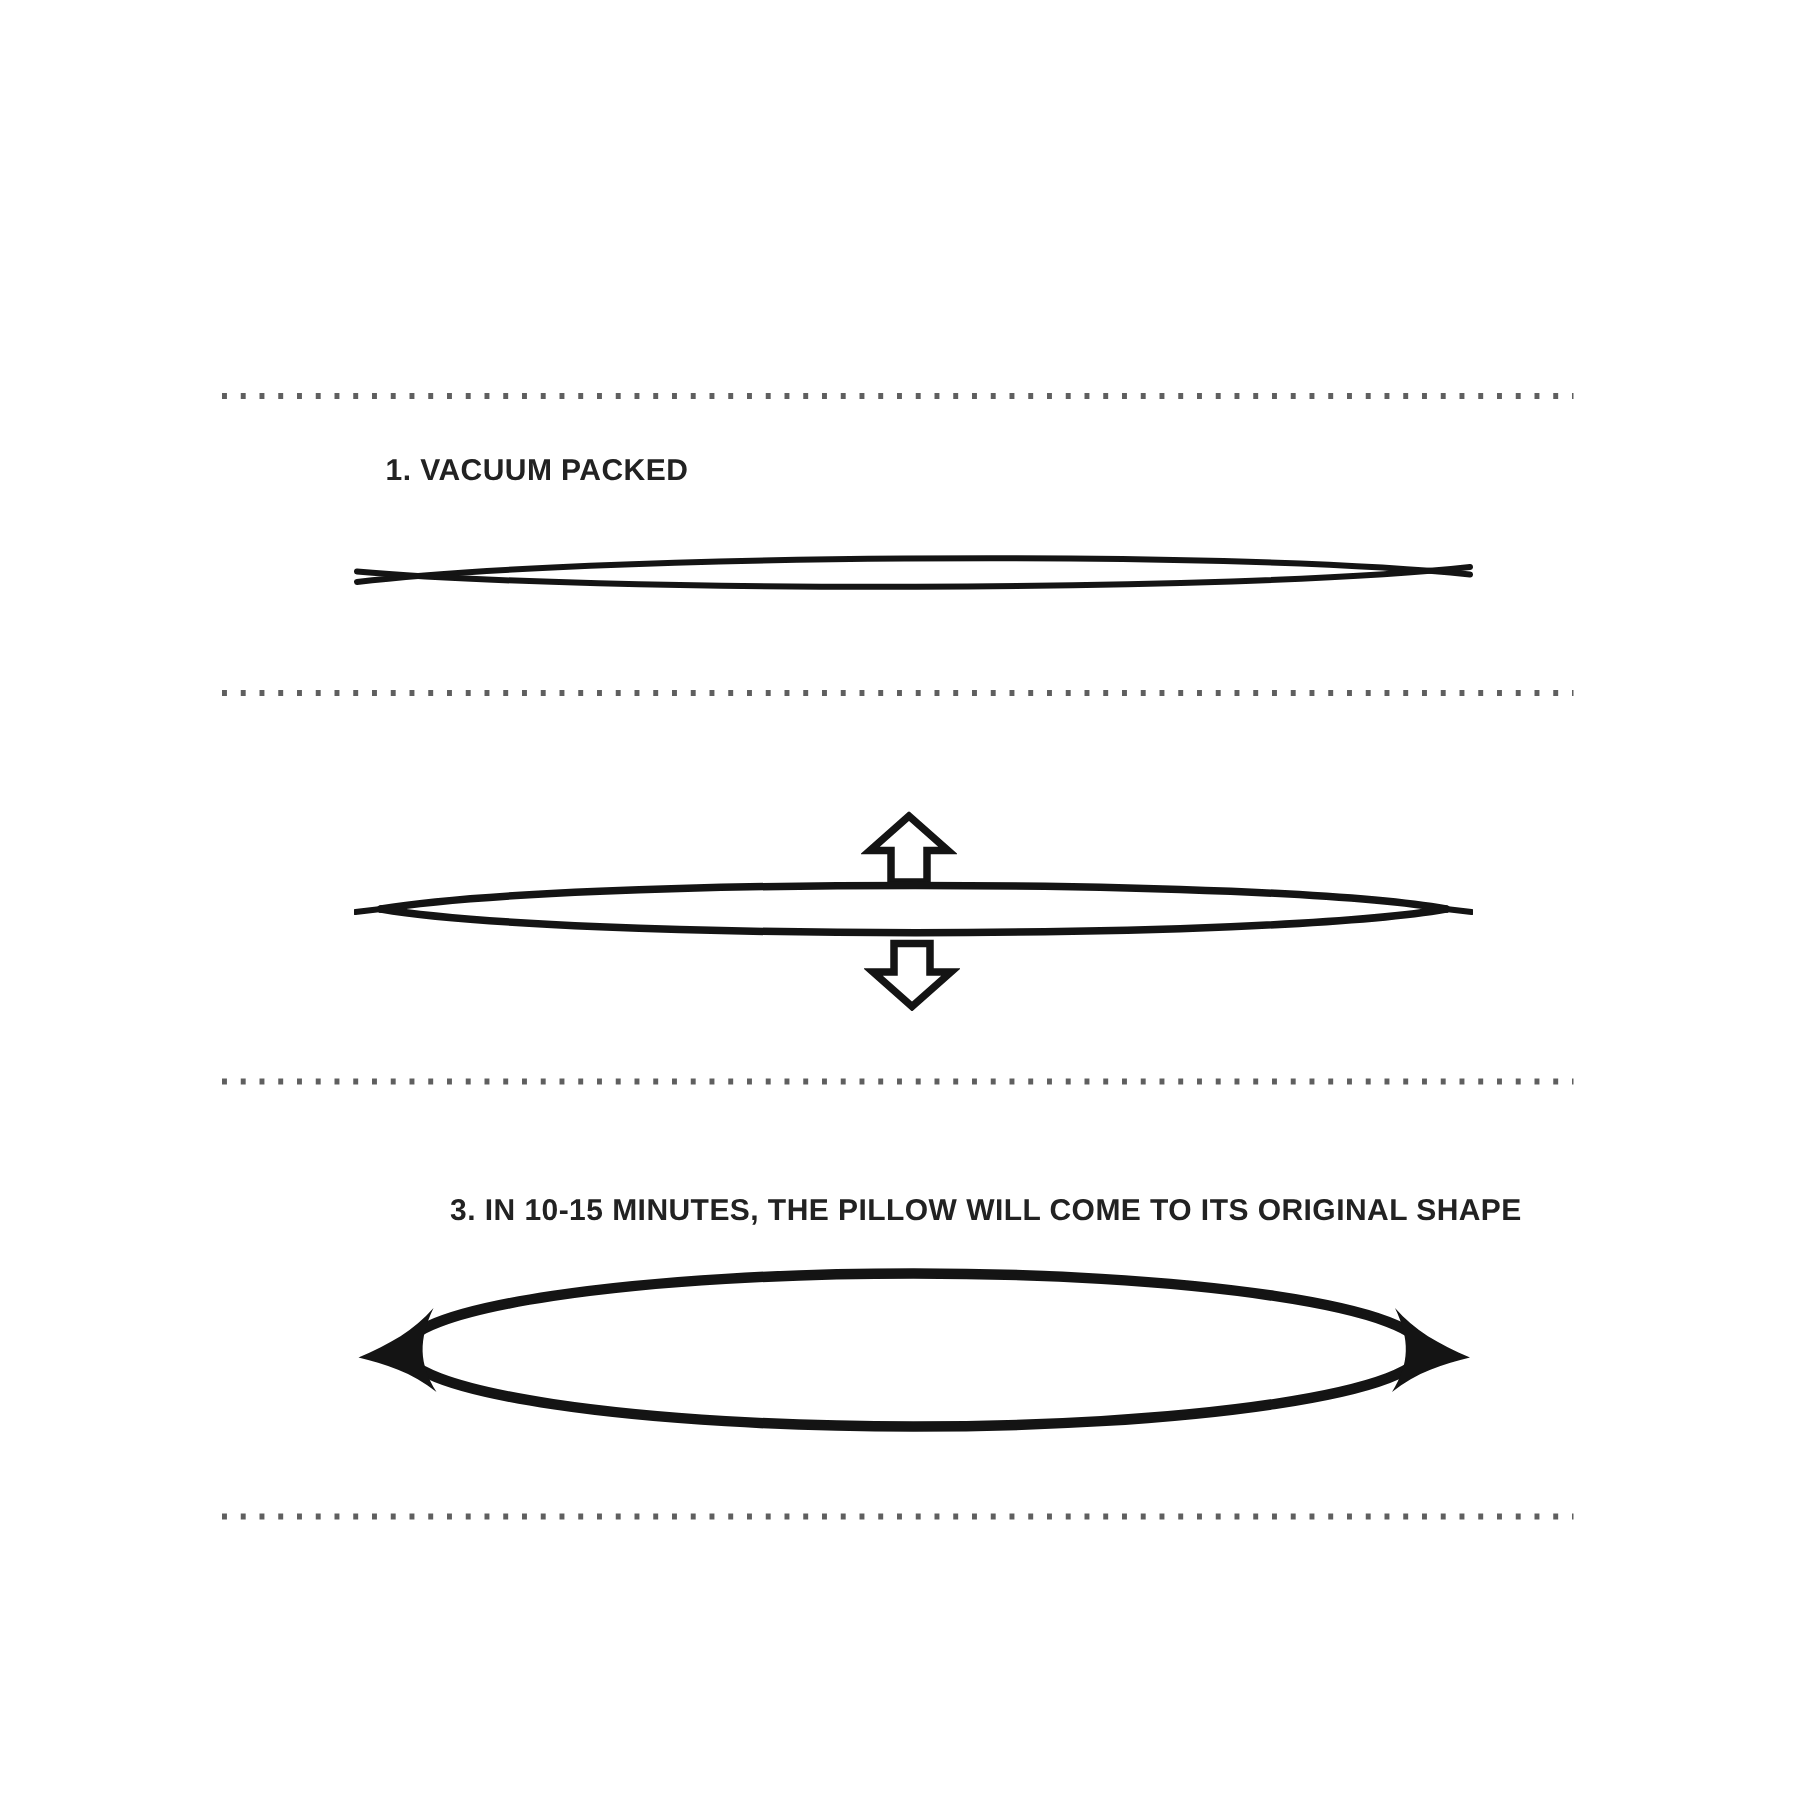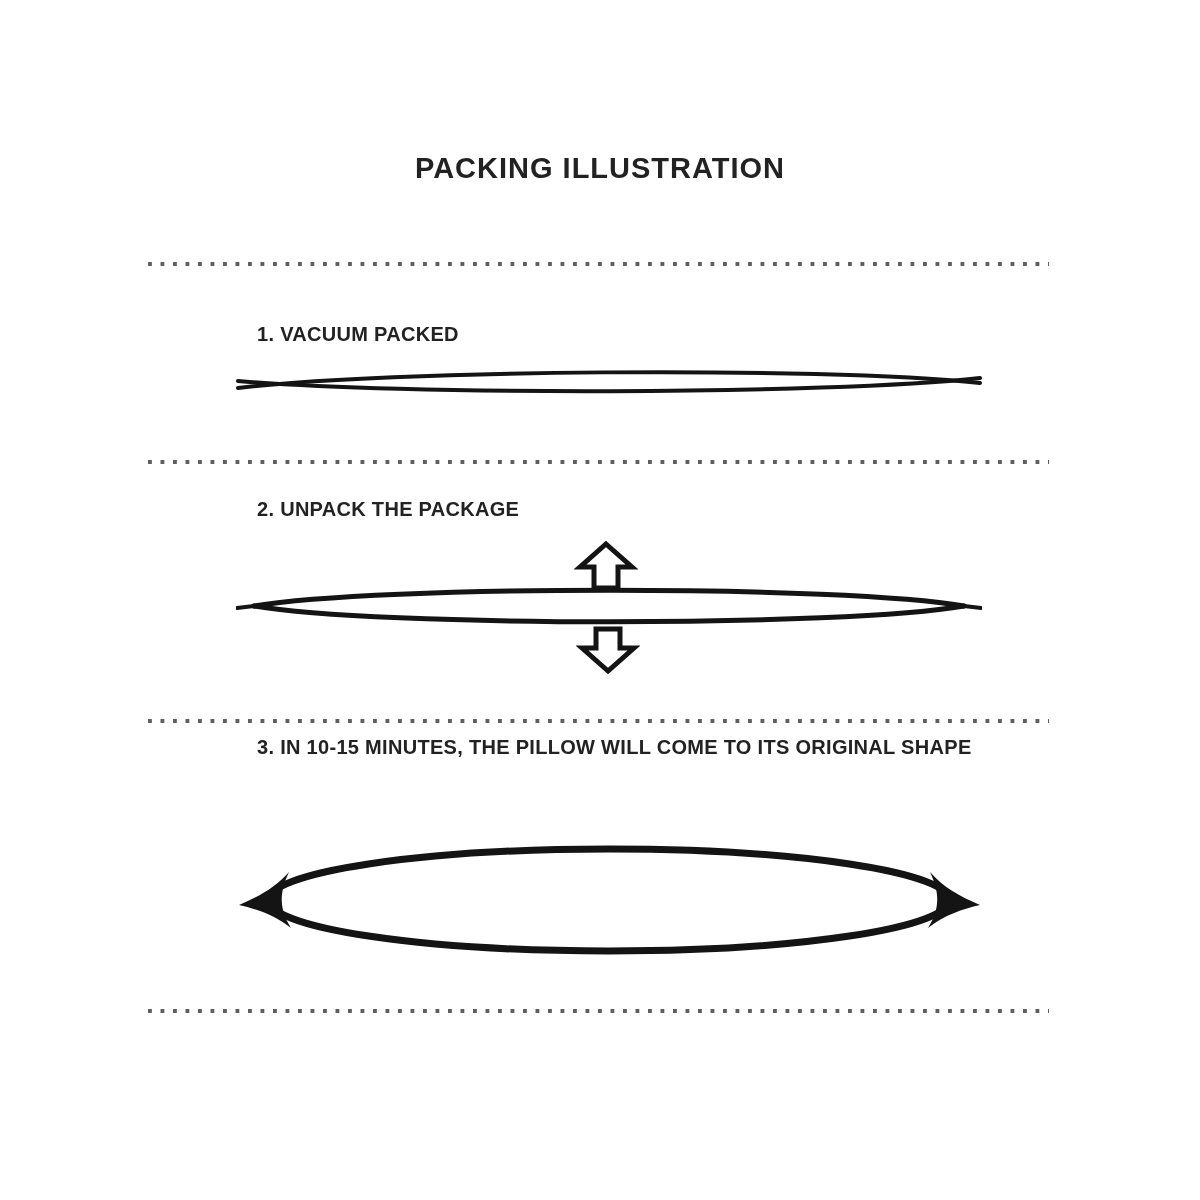--- a/index.html
+++ b/index.html
@@ -44,50 +44,48 @@
   .d4{top:1009px;}
   .step-label{
     position:absolute;
     left:257px;
     font-size:20px;
     font-weight:bold;
     letter-spacing:0.3px;
     color:var(--text);
     white-space:nowrap;
   }
-  .s1{top:303px;margin-top:20px;}
+  .s1{top:303px;}
   .s2{top:498px;}
-  .s3{top:736px;}
+  .s3{top:796px;margin-left:43px;}
   .s4{top:1050px;}
   .shape{position:absolute;display:block;}
   .shape1{left:236px;top:357px;width:746px;height:48px;}
   .shape2{left:236px;top:577px;width:746px;height:58px;}
   .shape3{left:236px;top:842px;width:747px;height:116px;}
   .arrow-up{left:574px;top:541px;width:64px;height:50px;position:absolute;}
   .arrow-down{left:576px;top:626px;width:64px;height:48px;position:absolute;}
   .stroke{fill:none;stroke:var(--ink);stroke-linecap:round;}
   .fill{fill:var(--ink);stroke:none;}
   .arrow-poly{fill:#ffffff;stroke:var(--ink);stroke-width:5;stroke-linejoin:miter;}
 </style>
 </head>
 <body>
 
 <div class="canvas">
 
-  <h1 class="title">PACKING ILLUSTRATION</h1>
 
   <div class="divider d1"></div>
   <div class="step-label s1">1. VACUUM PACKED</div>
   <svg class="shape shape1" viewBox="0 0 746 48" aria-hidden="true">
     <path class="stroke" stroke-width="4" d="M 2 31 C 150 13, 580 9, 744 26"></path>
     <path class="stroke" stroke-width="4" d="M 2 24 C 160 38, 590 38, 744 21"></path>
   </svg>
 
   <div class="divider d2"></div>
-  <div class="step-label s2">2. UNPACK THE PACKAGE</div>
   <svg class="arrow-up" viewBox="0 0 64 50" aria-hidden="true">
     <polygon class="arrow-poly" points="32,3 58,26 44,26 44,47 20,47 20,26 6,26"></polygon>
   </svg>
   <svg class="shape shape2" viewBox="0 0 746 58" aria-hidden="true">
     <path class="stroke" stroke-width="5" d="M 18 29 C 140 8, 610 8, 728 29"></path>
     <path class="stroke" stroke-width="5" d="M 18 29 C 140 50, 610 50, 728 29"></path>
     <path class="stroke" stroke-width="4" d="M 1 31 L 18 29"></path>
     <path class="stroke" stroke-width="4" d="M 728 29 L 745 31"></path>
   </svg>
   <svg class="arrow-down" viewBox="0 0 64 48" aria-hidden="true">

